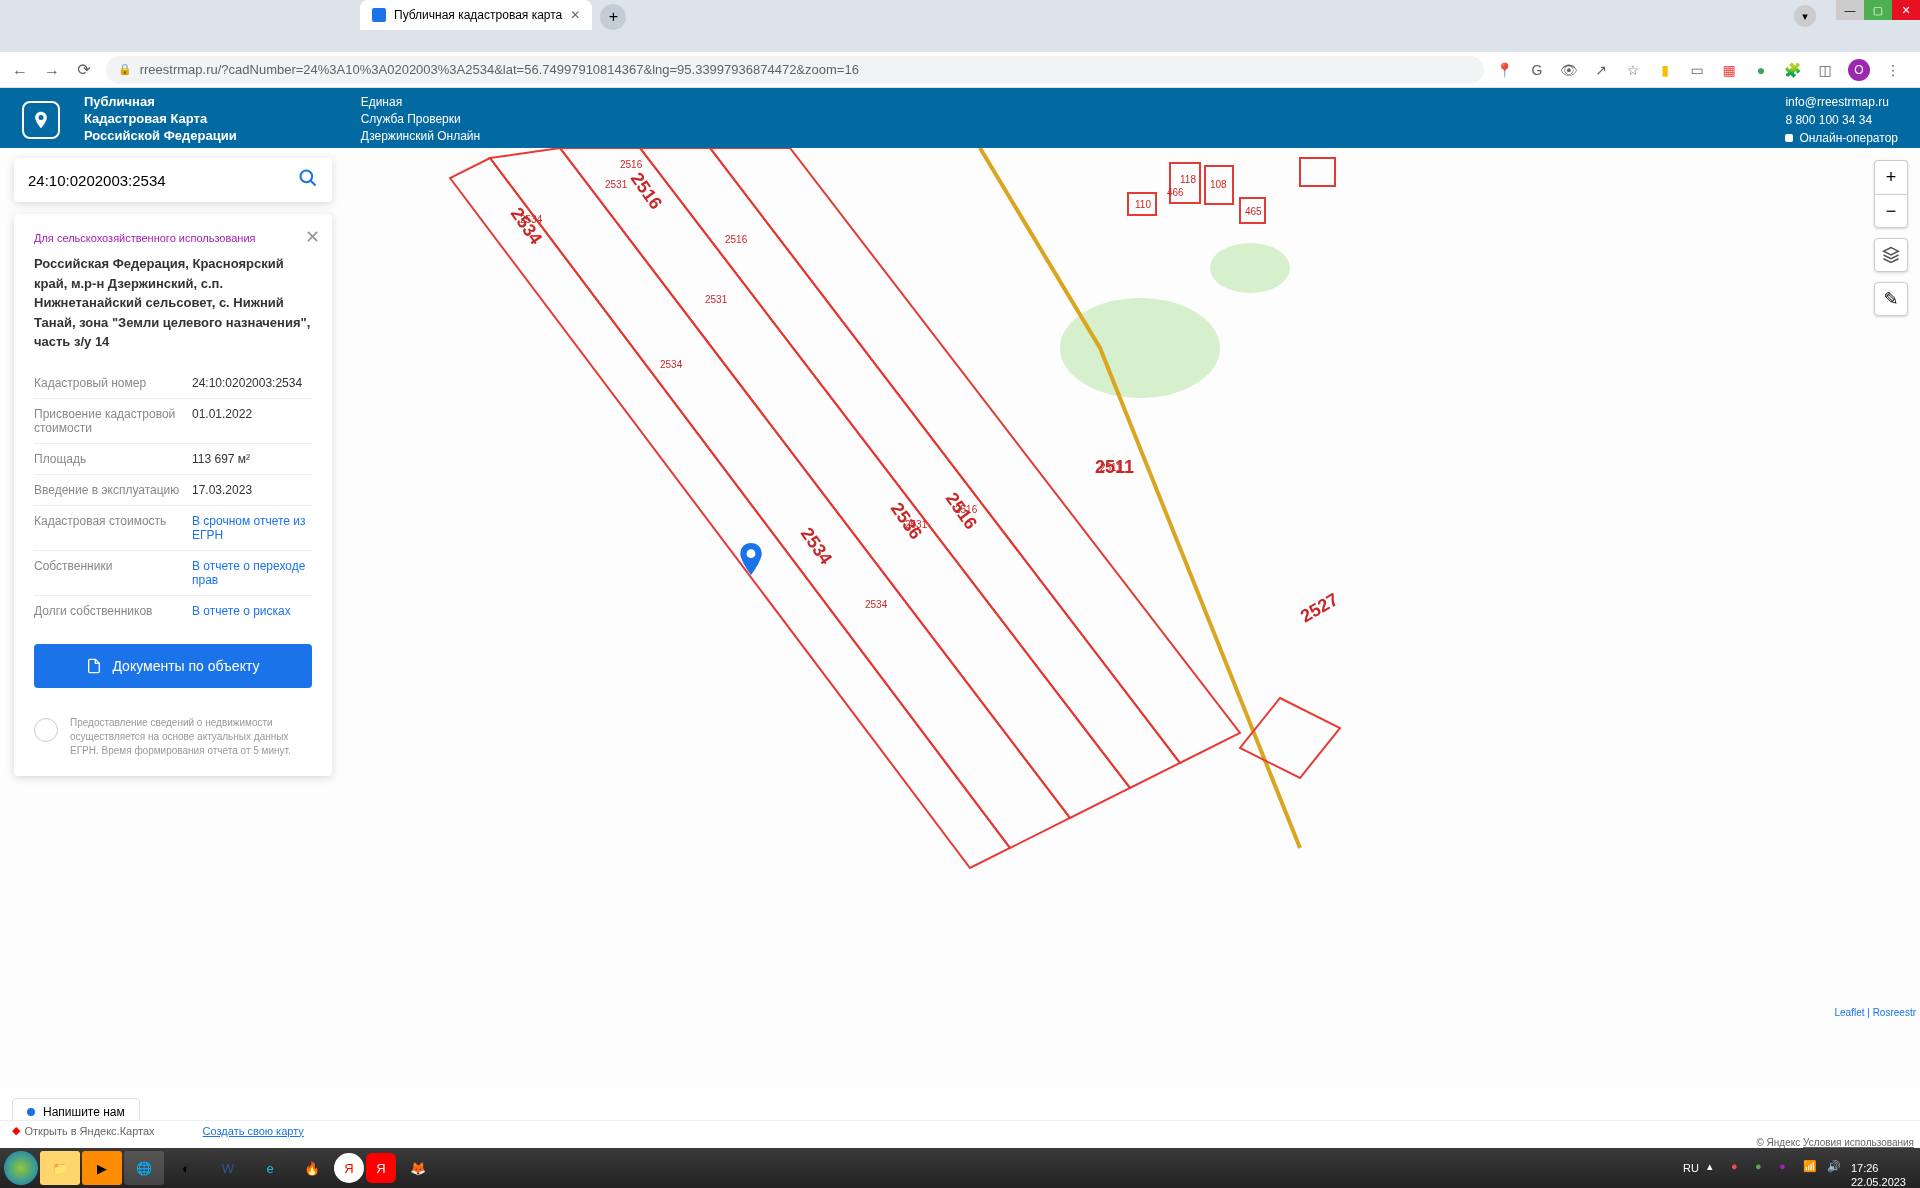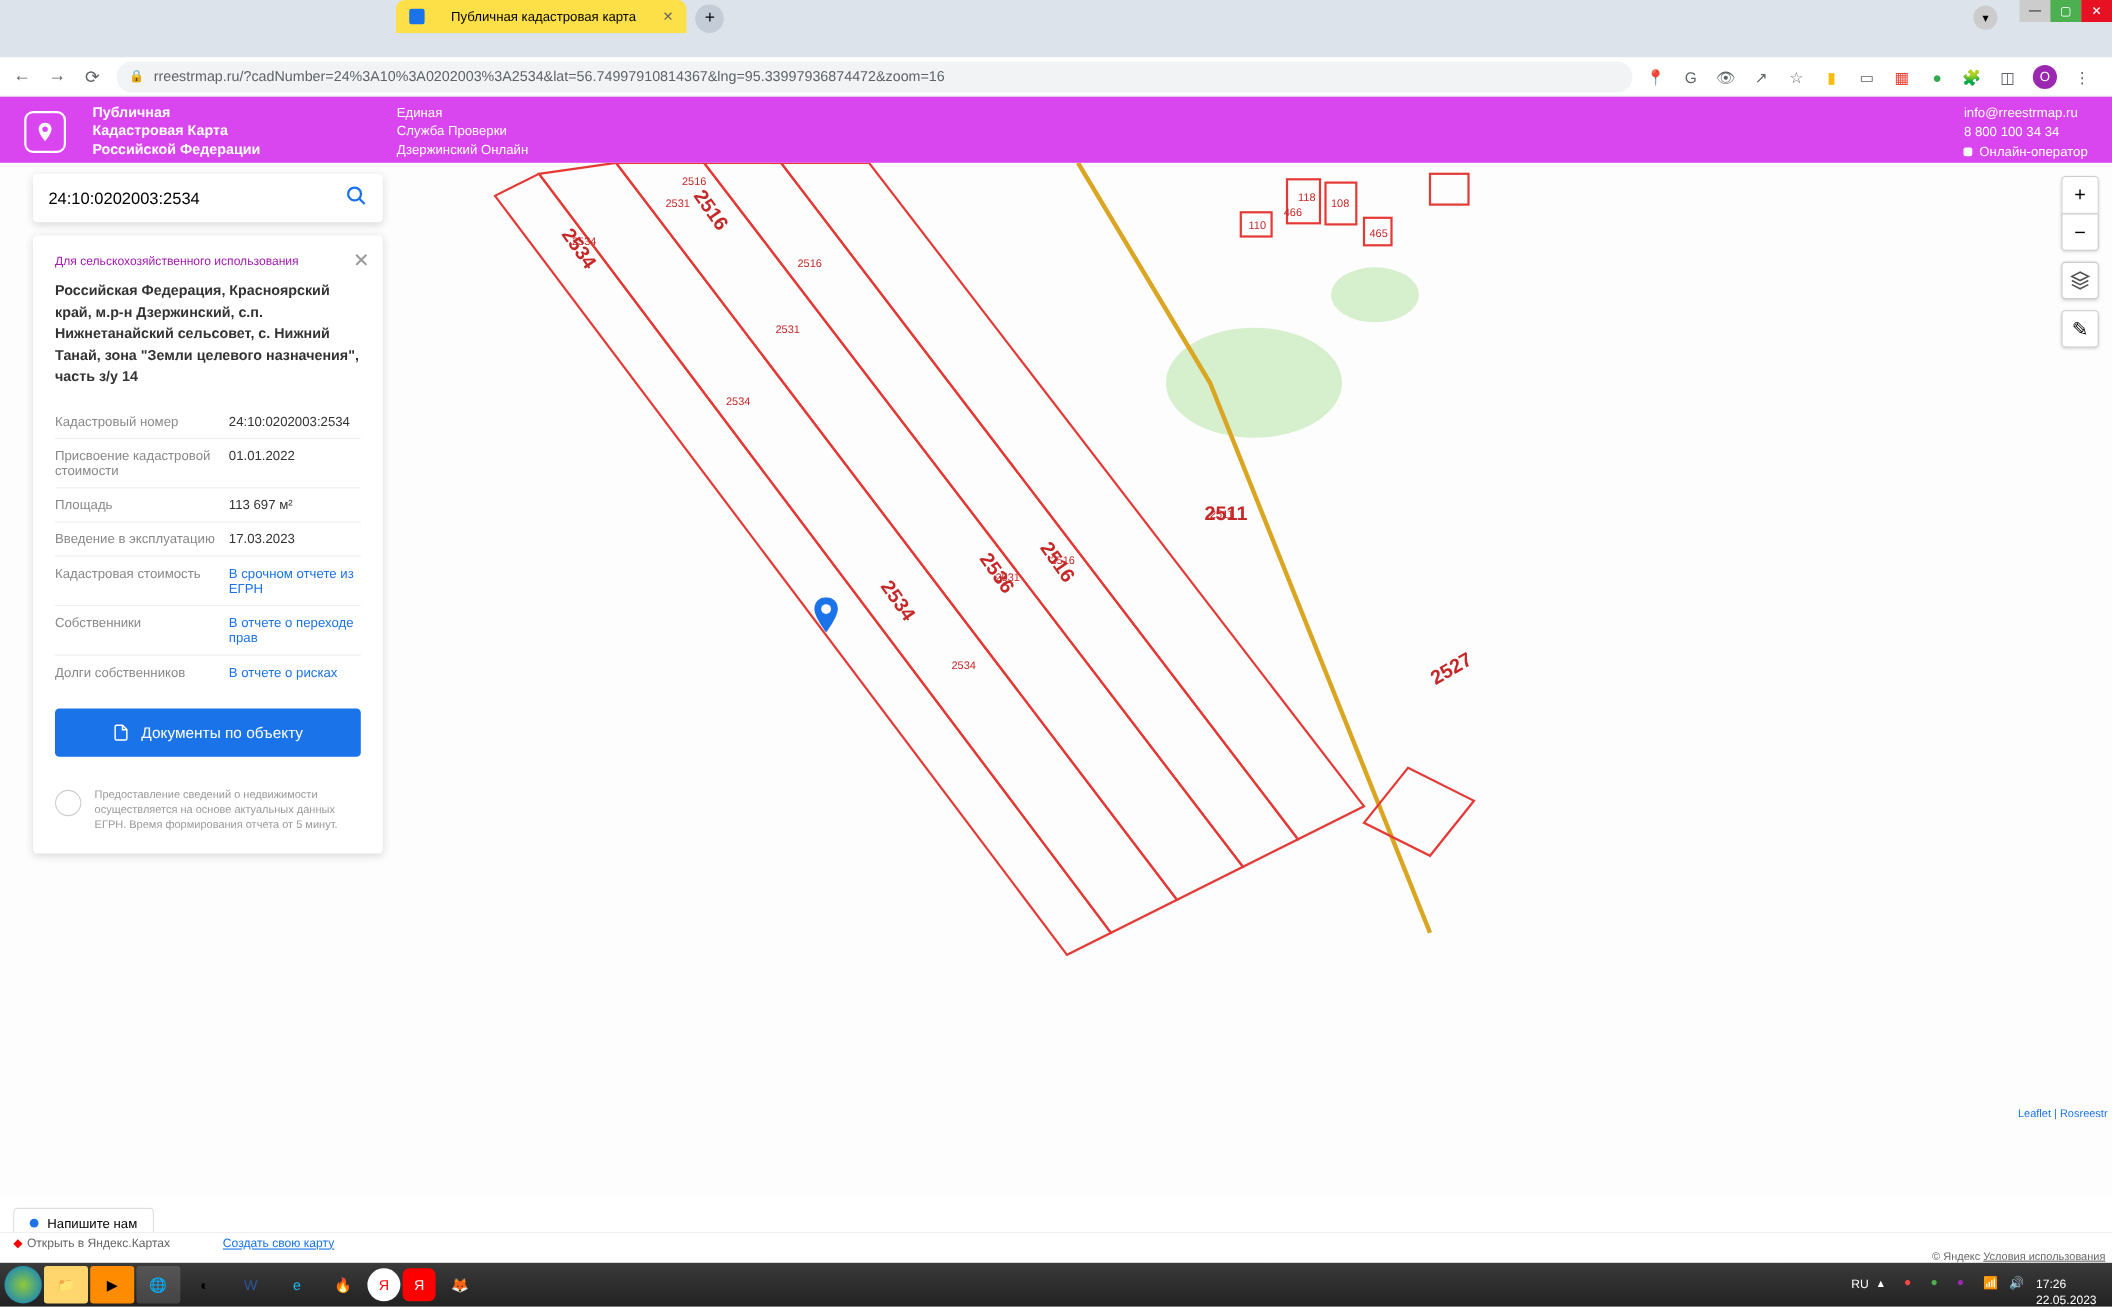--- a/index.html
+++ b/index.html
@@ -7,35 +7,35 @@
 
 
 .browser-top { background: #dde3ea; height: 52px; position: relative; }
 .window-controls { position: absolute; right: 0; top: 0; display: flex; }
 .win-btn { width: 28px; height: 20px; display: flex; align-items: center; justify-content: center; cursor: pointer; font-size: 11px; }
 .win-btn.close { background: #e81123; color: white; }
 .win-btn.max { background: #4caf50; color: white; }
 .win-btn.min { background: #ccc; }
 .win-btn.down { background: #ccc; width: 22px; height: 22px; border-radius: 50%; margin-right: 20px; margin-top: 5px; }
 .tabs-row { display: flex; align-items: flex-end; height: 30px; padding-left: 360px; gap: 0; }
-.tab { background: #fde047; height: 30px; padding: 0 12px; display: flex; align-items: center; gap: 24px; border-radius: 8px 8px 0 0; font-size: 12px; min-width: 170px; }
+.tab { background: #ffffff; height: 30px; padding: 0 12px; display: flex; align-items: center; gap: 8px; border-radius: 8px 8px 0 0; font-size: 12px; min-width: 170px; }
 .tab .favicon { width: 14px; height: 14px; background: #1a73e8; border-radius: 2px; }
 .tab .close-tab { color: #666; cursor: pointer; margin-left: auto; }
 .new-tab { width: 26px; height: 26px; border-radius: 50%; background: #c4cdd7; display: flex; align-items: center; justify-content: center; margin-left: 8px; cursor: pointer; font-size: 16px; }
 
 .addr-bar { background: #fff; height: 36px; display: flex; align-items: center; padding: 0 10px; gap: 12px; border-bottom: 1px solid #e0e0e0; }
 .nav-icon { width: 20px; height: 20px; display: flex; align-items: center; justify-content: center; color: #5f6368; cursor: pointer; font-size: 16px; }
 .url-field { flex: 1; background: #f1f3f4; border-radius: 15px; height: 28px; display: flex; align-items: center; padding: 0 12px; font-size: 13px; color: #5f6368; gap: 8px; }
 .url-field .lock { font-size: 11px; }
 .ext-icons { display: flex; gap: 14px; align-items: center; padding-right: 8px; }
 .ext-icon { width: 18px; height: 18px; color: #5f6368; cursor: pointer; font-size: 14px; display: flex; align-items: center; justify-content: center; }
 .avatar { width: 22px; height: 22px; border-radius: 50%; background: #9c27b0; color: white; display: flex; align-items: center; justify-content: center; font-size: 12px; }
 
 
-.site-header { background: #d946ef; color: #fff; height: 63px; display: flex; align-items: center; padding: 0 22px; gap: 24px; }
+.site-header { background: #0369a1; color: #fff; height: 63px; display: flex; align-items: center; padding: 0 22px; gap: 24px; }
 .logo-box { width: 38px; height: 38px; border: 2px solid #fff; border-radius: 8px; display: flex; align-items: center; justify-content: center; }
 .logo-box svg { width: 20px; height: 20px; fill: white; }
 .site-title { font-weight: bold; font-size: 13px; line-height: 1.3; }
 .site-subtitle { font-size: 12px; line-height: 1.4; margin-left: 100px; }
 .site-contact { margin-left: auto; font-size: 12px; text-align: left; line-height: 1.5; }
 .online-op { display: flex; align-items: center; gap: 6px; }
 .online-dot { width: 8px; height: 8px; background: #fff; border-radius: 2px; }
 
 
 .map-area { position: absolute; top: 148px; left: 0; right: 0; bottom: 100px; background: #fdfdfd; overflow: hidden; }
@@ -46,21 +46,21 @@
 .map-pin { position: absolute; left: 740px; top: 395px; }
 .map-pin svg { width: 22px; height: 32px; }
 
 .map-controls { position: absolute; right: 12px; top: 12px; display: flex; flex-direction: column; gap: 10px; }
 .map-btn { width: 34px; height: 34px; background: #fff; border: 1px solid #ccc; border-radius: 4px; display: flex; align-items: center; justify-content: center; cursor: pointer; font-size: 18px; box-shadow: 0 1px 3px rgba(0,0,0,0.15); }
 .zoom-group { display: flex; flex-direction: column; gap: 0; }
 .zoom-group .map-btn:first-child { border-radius: 4px 4px 0 0; border-bottom: none; }
 .zoom-group .map-btn:last-child { border-radius: 0 0 4px 4px; }
 
 
-.search-panel { position: absolute; top: 158px; left: 30px; width: 318px; z-index: 10; }
+.search-panel { position: absolute; top: 158px; left: 14px; width: 318px; z-index: 10; }
 .search-box { background: #fff; border-radius: 4px; box-shadow: 0 2px 8px rgba(0,0,0,0.15); height: 44px; display: flex; align-items: center; padding: 0 14px; }
 .search-input { border: none; outline: none; flex: 1; font-size: 15px; }
 .search-icon { color: #1a73e8; font-size: 18px; cursor: pointer; }
 
 .info-panel { background: #fff; border-radius: 4px; box-shadow: 0 2px 8px rgba(0,0,0,0.15); margin-top: 12px; padding: 18px 20px; position: relative; }
 .close-panel { position: absolute; top: 12px; right: 12px; color: #999; cursor: pointer; font-size: 18px; }
 .info-category { color: #a21caf; font-size: 11px; margin-bottom: 10px; }
 .info-address { font-weight: bold; font-size: 13px; color: #333; line-height: 1.5; margin-bottom: 16px; }
 .info-row { display: flex; padding: 8px 0; font-size: 12px; }
 .info-row.bordered { border-top: 1px solid #eee; }

